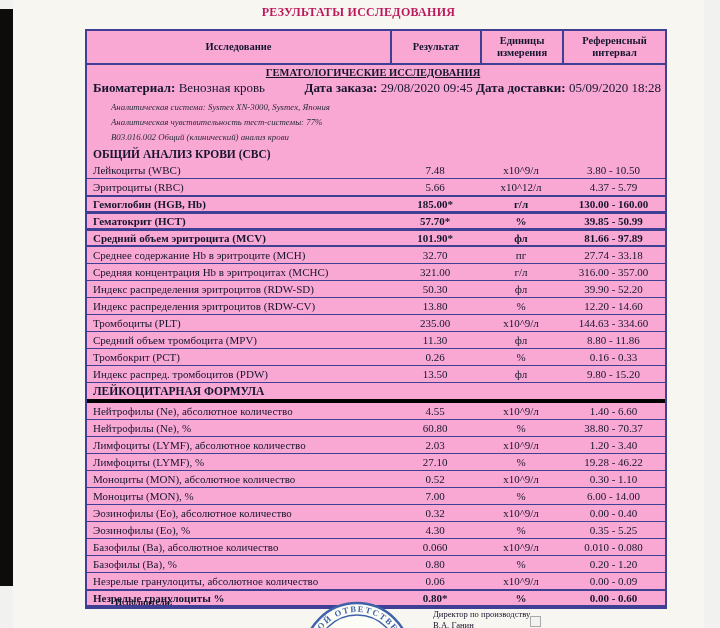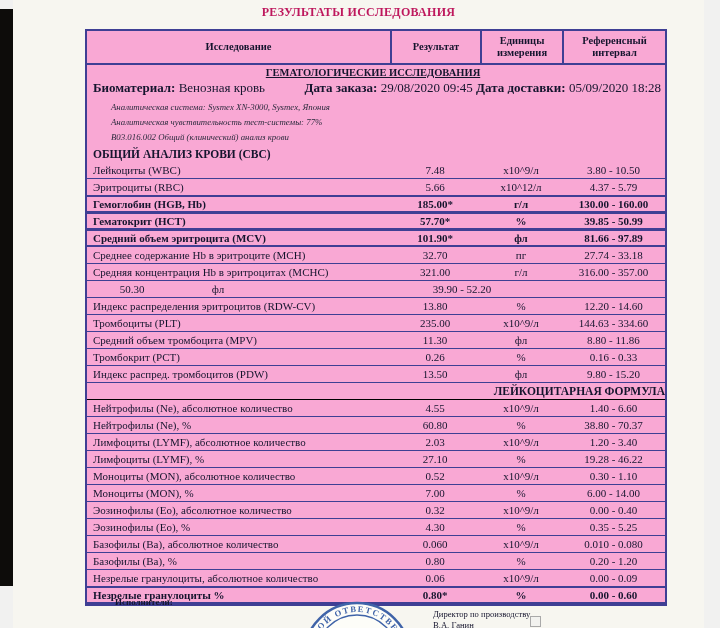--- a/index.html
+++ b/index.html
@@ -34,21 +34,21 @@
   .group-title {
     text-align:center; font-weight:bold; font-size:10.5px;
     text-decoration:underline; padding:2px 6px 1px 0;
   }
   .biomat-row { display:flex; justify-content:space-between; padding:1px 4px 3px 6px; font-size:13px;gap:37px; }
   .bm-label, .dt-label { font-weight:bold; }
   .dates { text-align:right; }
   .meta { font-style:italic; font-size:8.8px; color:#2a2a3c; padding:3px 0 2px 24px; }
   .meta-block { padding-bottom:2px; }
   .section-row { font-weight:bold; font-size:11.5px; padding:2px 0 2px 6px; }
-  .section-row.lined { border-bottom:1px solid #000000;text-align:right; }
+  .section-row.lined { border-bottom:4px solid #000000; }
   .data-row { display:flex; align-items:center; min-height:17px; border-bottom:1px solid #3f3f94; box-sizing:border-box; }
   .data-row:last-child { border-bottom:none; }
   .data-row .c { box-sizing:border-box; }
   .c-label { width:303px; padding:1px 2px 1px 6px; }
   .c-result { width:90px; text-align:center; }
   .c-units { width:82px; text-align:center; }
   .c-interval { flex:1; text-align:center; }
   .data-row.abnormal { font-weight:bold; border-top:2px solid #3f3f94; border-bottom:2px solid #3f3f94; margin-top:-1px; }
   .footer-exec { position:absolute; left:102px; top:597px; font-weight:bold; font-size:9px; }
   .seal { position:absolute; left:288px; top:600px; width:112px; height:112px; }
@@ -128,20 +128,21 @@
           <div class="c c-units">пг</div>
           <div class="c c-interval">27.74 - 33.18</div>
         </div>
         <div class="data-row">
           <div class="c c-label">Средняя концентрация Hb в эритроцитах (MCHC)</div>
           <div class="c c-result">321.00</div>
           <div class="c c-units">г/л</div>
           <div class="c c-interval">316.00 - 357.00</div>
         </div>
         <div class="data-row">
+          <div class="c c-label">Индекс распределения эритроцитов (RDW-SD)</div>
           <div class="c c-result">50.30</div>
           <div class="c c-units">фл</div>
           <div class="c c-interval">39.90 - 52.20</div>
         </div>
         <div class="data-row">
           <div class="c c-label">Индекс распределения эритроцитов (RDW-CV)</div>
           <div class="c c-result">13.80</div>
           <div class="c c-units">%</div>
           <div class="c c-interval">12.20 - 14.60</div>
         </div>

